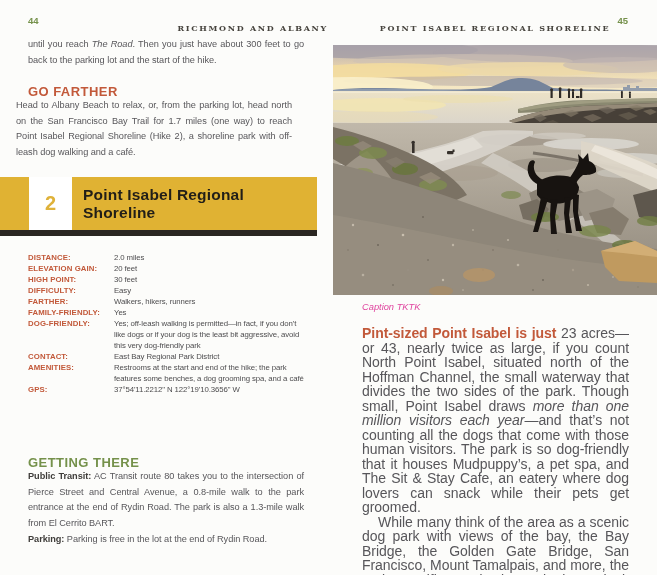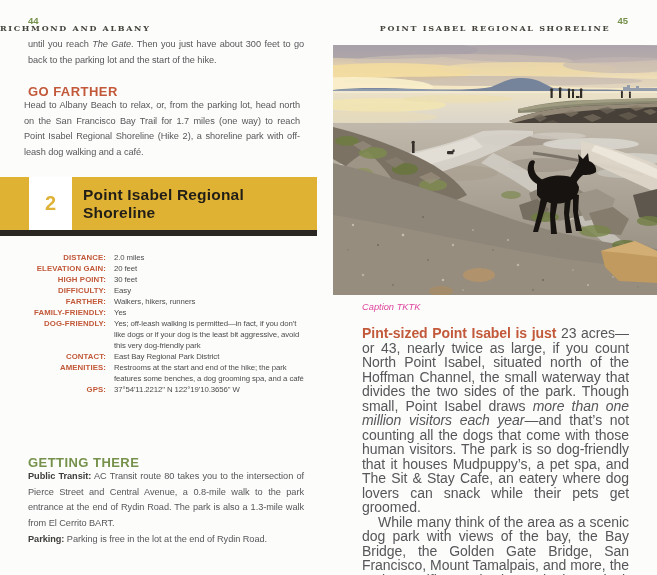--- a/index.html
+++ b/index.html
@@ -10,40 +10,40 @@
     -webkit-font-smoothing:antialiased;
   }
   .abs{position:absolute}
   p{margin:0}
 
   
   .runhead{
     font-family:"DejaVu Serif",serif;font-weight:bold;
     font-size:8px;letter-spacing:1.7px;color:#46433d;white-space:nowrap;
   }
-  .head-left{top:17px;left:0;width:328px;text-align:left}
+  .head-left{top:17px;left:0;width:328px;text-align:right}
   .head-right{top:17px;left:333px;width:324px;text-align:center}
   .pagenum{
     font-family:Liberation Sans, sans-serif;font-weight:bold;
     font-size:9.5px;color:#75914b;
   }
   .pn-left{top:15px;left:28px}
   .pn-right{top:15px;right:29px}
 
   
   .body-text{
     font-size:9.2px;line-height:15.7px;color:#57565a;
     text-align:justify;letter-spacing:-0.05px;
   }
   .intro{top:37px;left:28px;width:276px}
   .sec-head{font-size:13px;font-weight:bold;letter-spacing:.45px;white-space:nowrap}
   .orange{color:#c2593a}
   .green{color:#75914b}
   .gf-head{top:84px;left:28px}
-  .gf-body{top:98px;left:24px;width:276px}
+  .gf-body{top:98px;left:16px;width:276px}
   .ital{font-style:italic}
   .bold-dark{font-weight:bold;color:#3f3d3a}
 
   
   .banner-stub{top:177px;left:0;width:29px;height:53px;background:#e0b233}
   .banner-numbox{
     top:177px;left:29px;width:43px;height:53px;background:#ffffff;
     display:flex;align-items:center;justify-content:center;
   }
   .banner-num{font-size:20px;font-weight:bold;color:#dfb23a}
@@ -54,21 +54,21 @@
   .banner-title{
     padding-left:11px;font-size:15.5px;line-height:18px;font-weight:bold;
     color:#211e18;letter-spacing:.2px;width:215px;
   }
   .black-bar{top:230px;left:0;width:317px;height:6px;background:#2a2621}
 
   
   .stats{top:252px;left:28px;width:276px}
   .stat-row{display:grid;grid-template-columns:78px 1fr;column-gap:8px}
   .stat-label{
-    font-size:7.8px;font-weight:bold;color:#c2593a;text-align:right;
+    font-size:7.8px;font-weight:bold;color:#c2593a;
     letter-spacing:.1px;line-height:11px;white-space:nowrap;
   }
   .stat-value{
     font-size:7.8px;color:#4e4d4f;line-height:11px;letter-spacing:-0.1px;
   }
 
   .gt-head{top:455px;left:28px}
   .gt-body{top:469px;left:28px;width:276px}
 
   
@@ -91,21 +91,21 @@
 
 <div>
 
   <section>
     <div class="abs pn-left pagenum">44</div>
     <div class="abs head-left">
       <span class="runhead">RICHMOND AND ALBANY</span>
     </div>
 
     <div class="abs intro body-text">
-      <span>until you reach </span><span class="ital">The Gate</span><span>. Then you just have about 300 feet to go back to the parking lot and the start of the hike.</span>
+      <span>until you reach </span><span class="ital">The Road</span><span>. Then you just have about 300 feet to go back to the parking lot and the start of the hike.</span>
     </div>
 
     <div class="abs gf-head sec-head orange">GO FARTHER</div>
     <div class="abs gf-body body-text">Head to Albany Beach to relax, or, from the parking lot, head north on the San Francisco Bay Trail for 1.7 miles (one way) to reach Point Isabel Regional Shoreline (Hike 2), a shoreline park with off-leash dog walking and a café.</div>
 
     <div class="abs banner-stub"></div>
     <div class="abs banner-numbox">
       <span class="banner-num">2</span>
     </div>
     <div class="abs banner-main">

